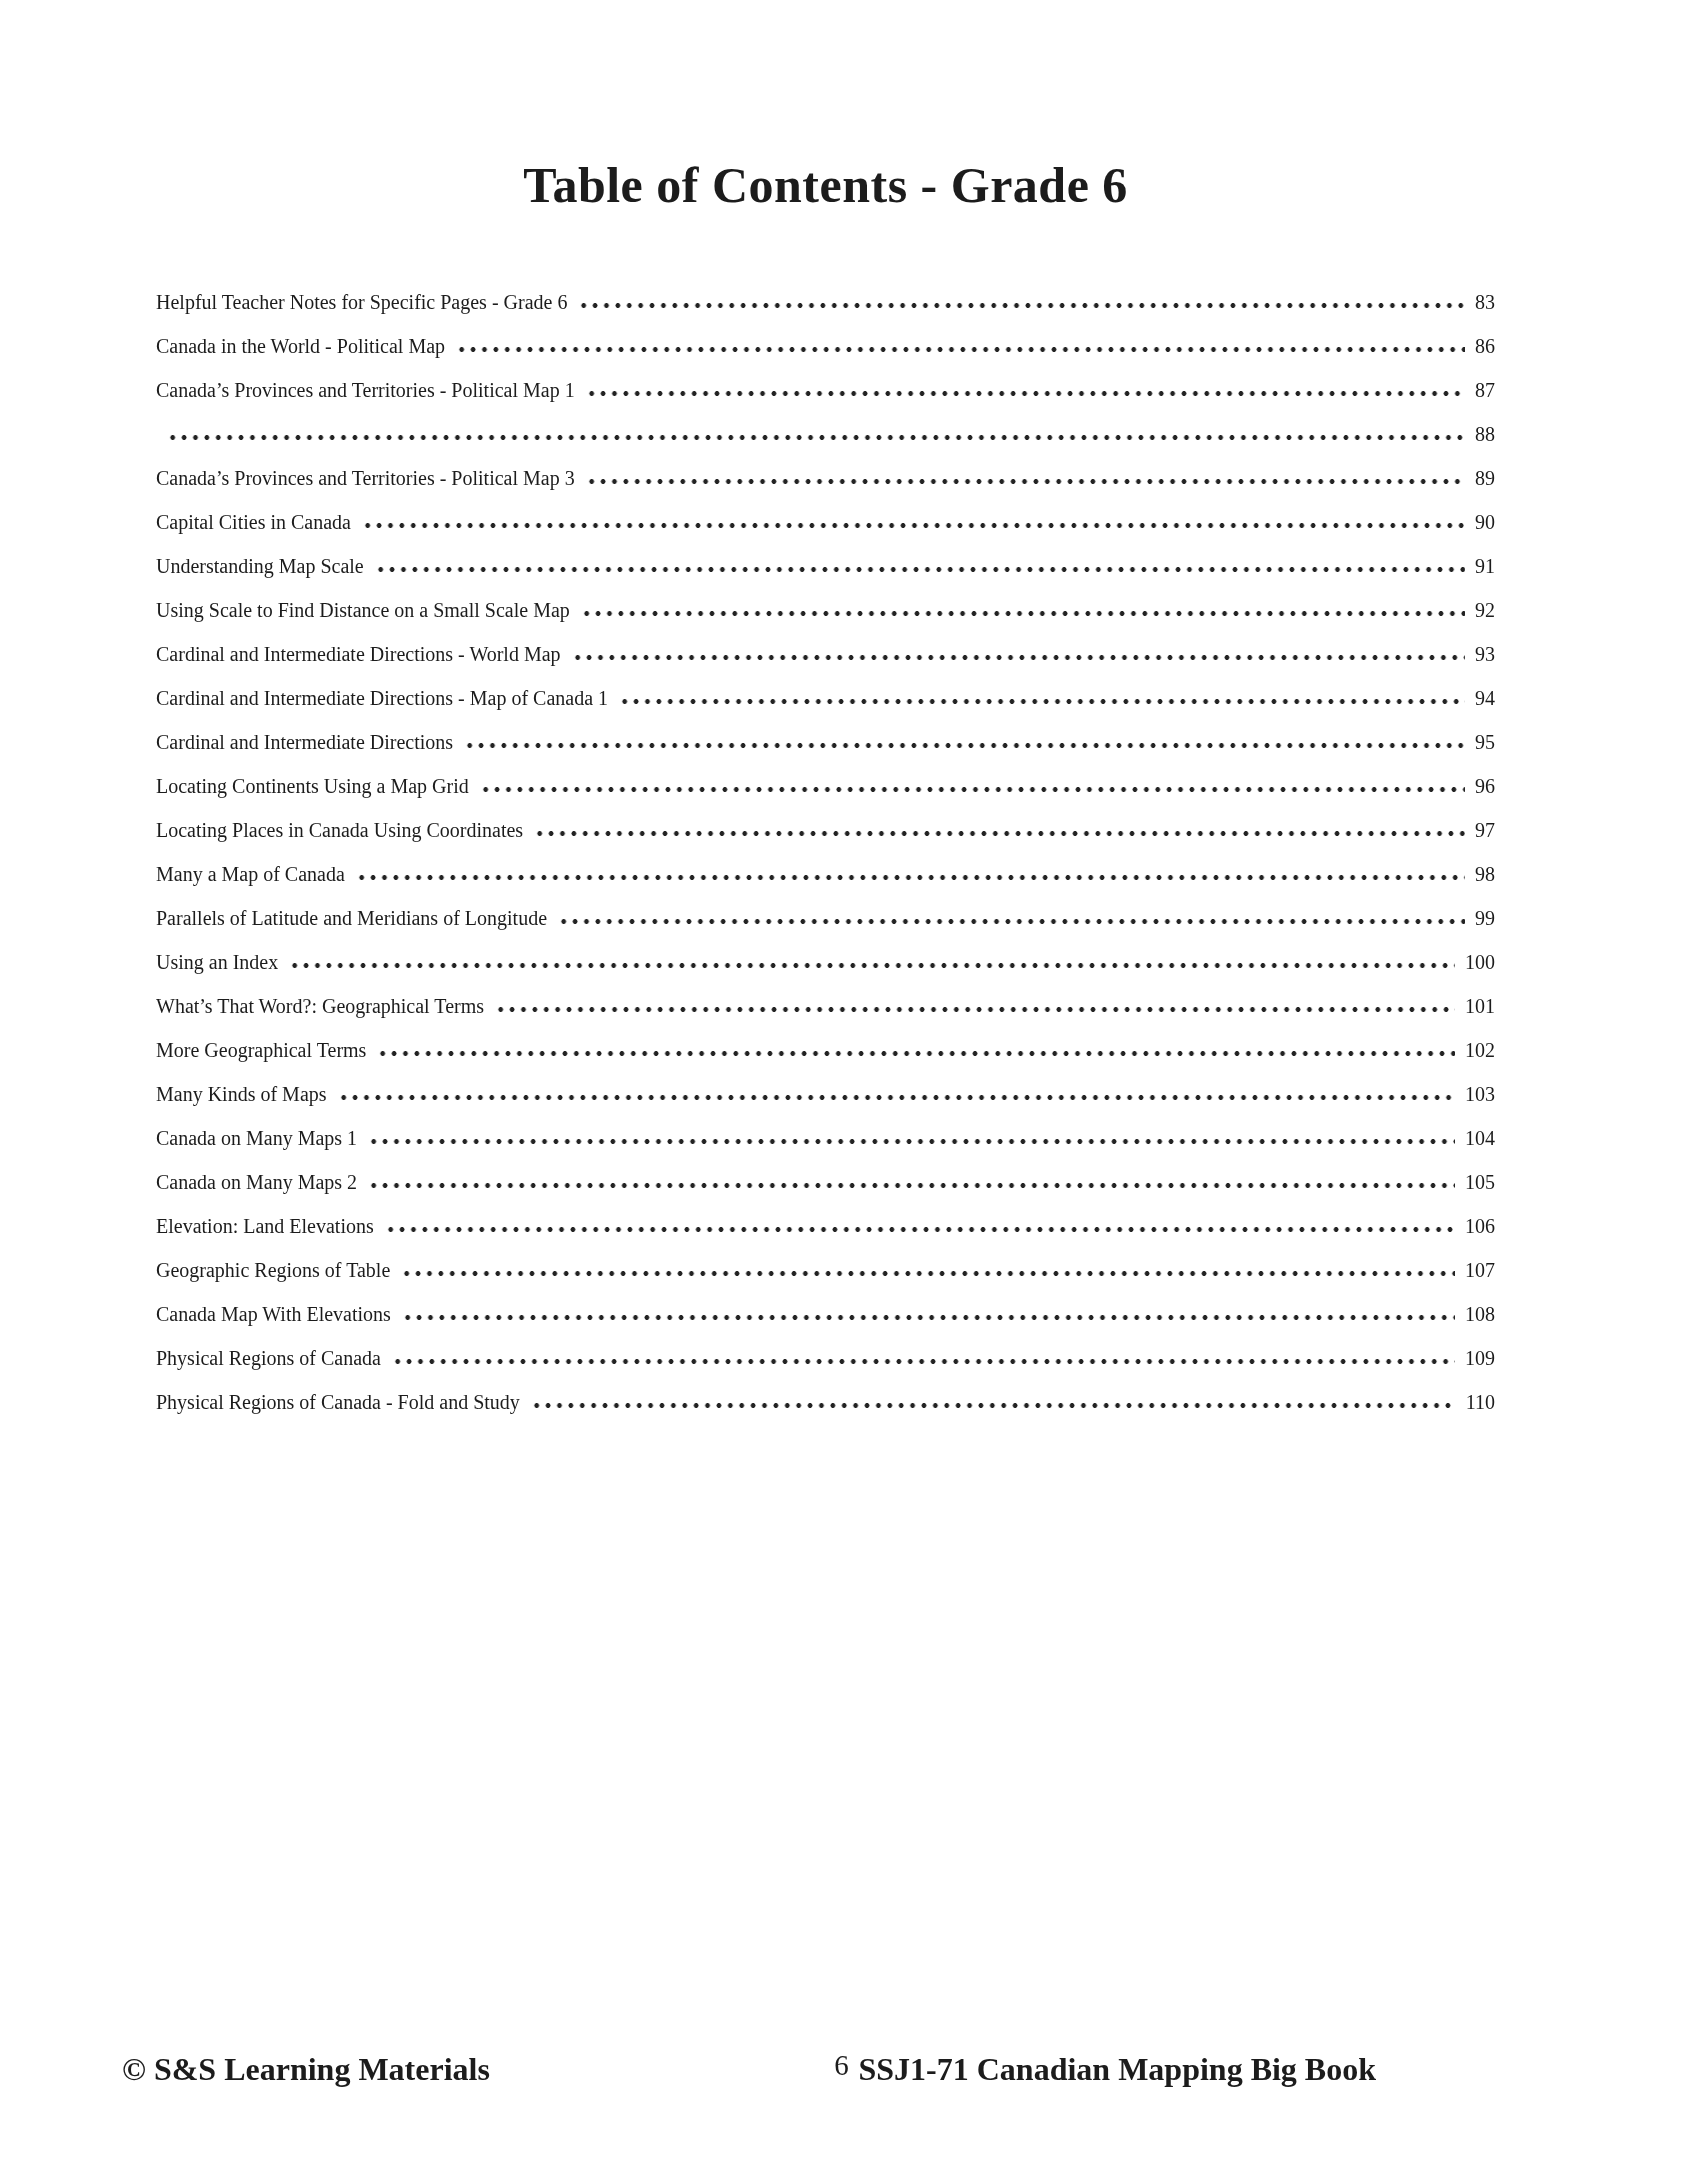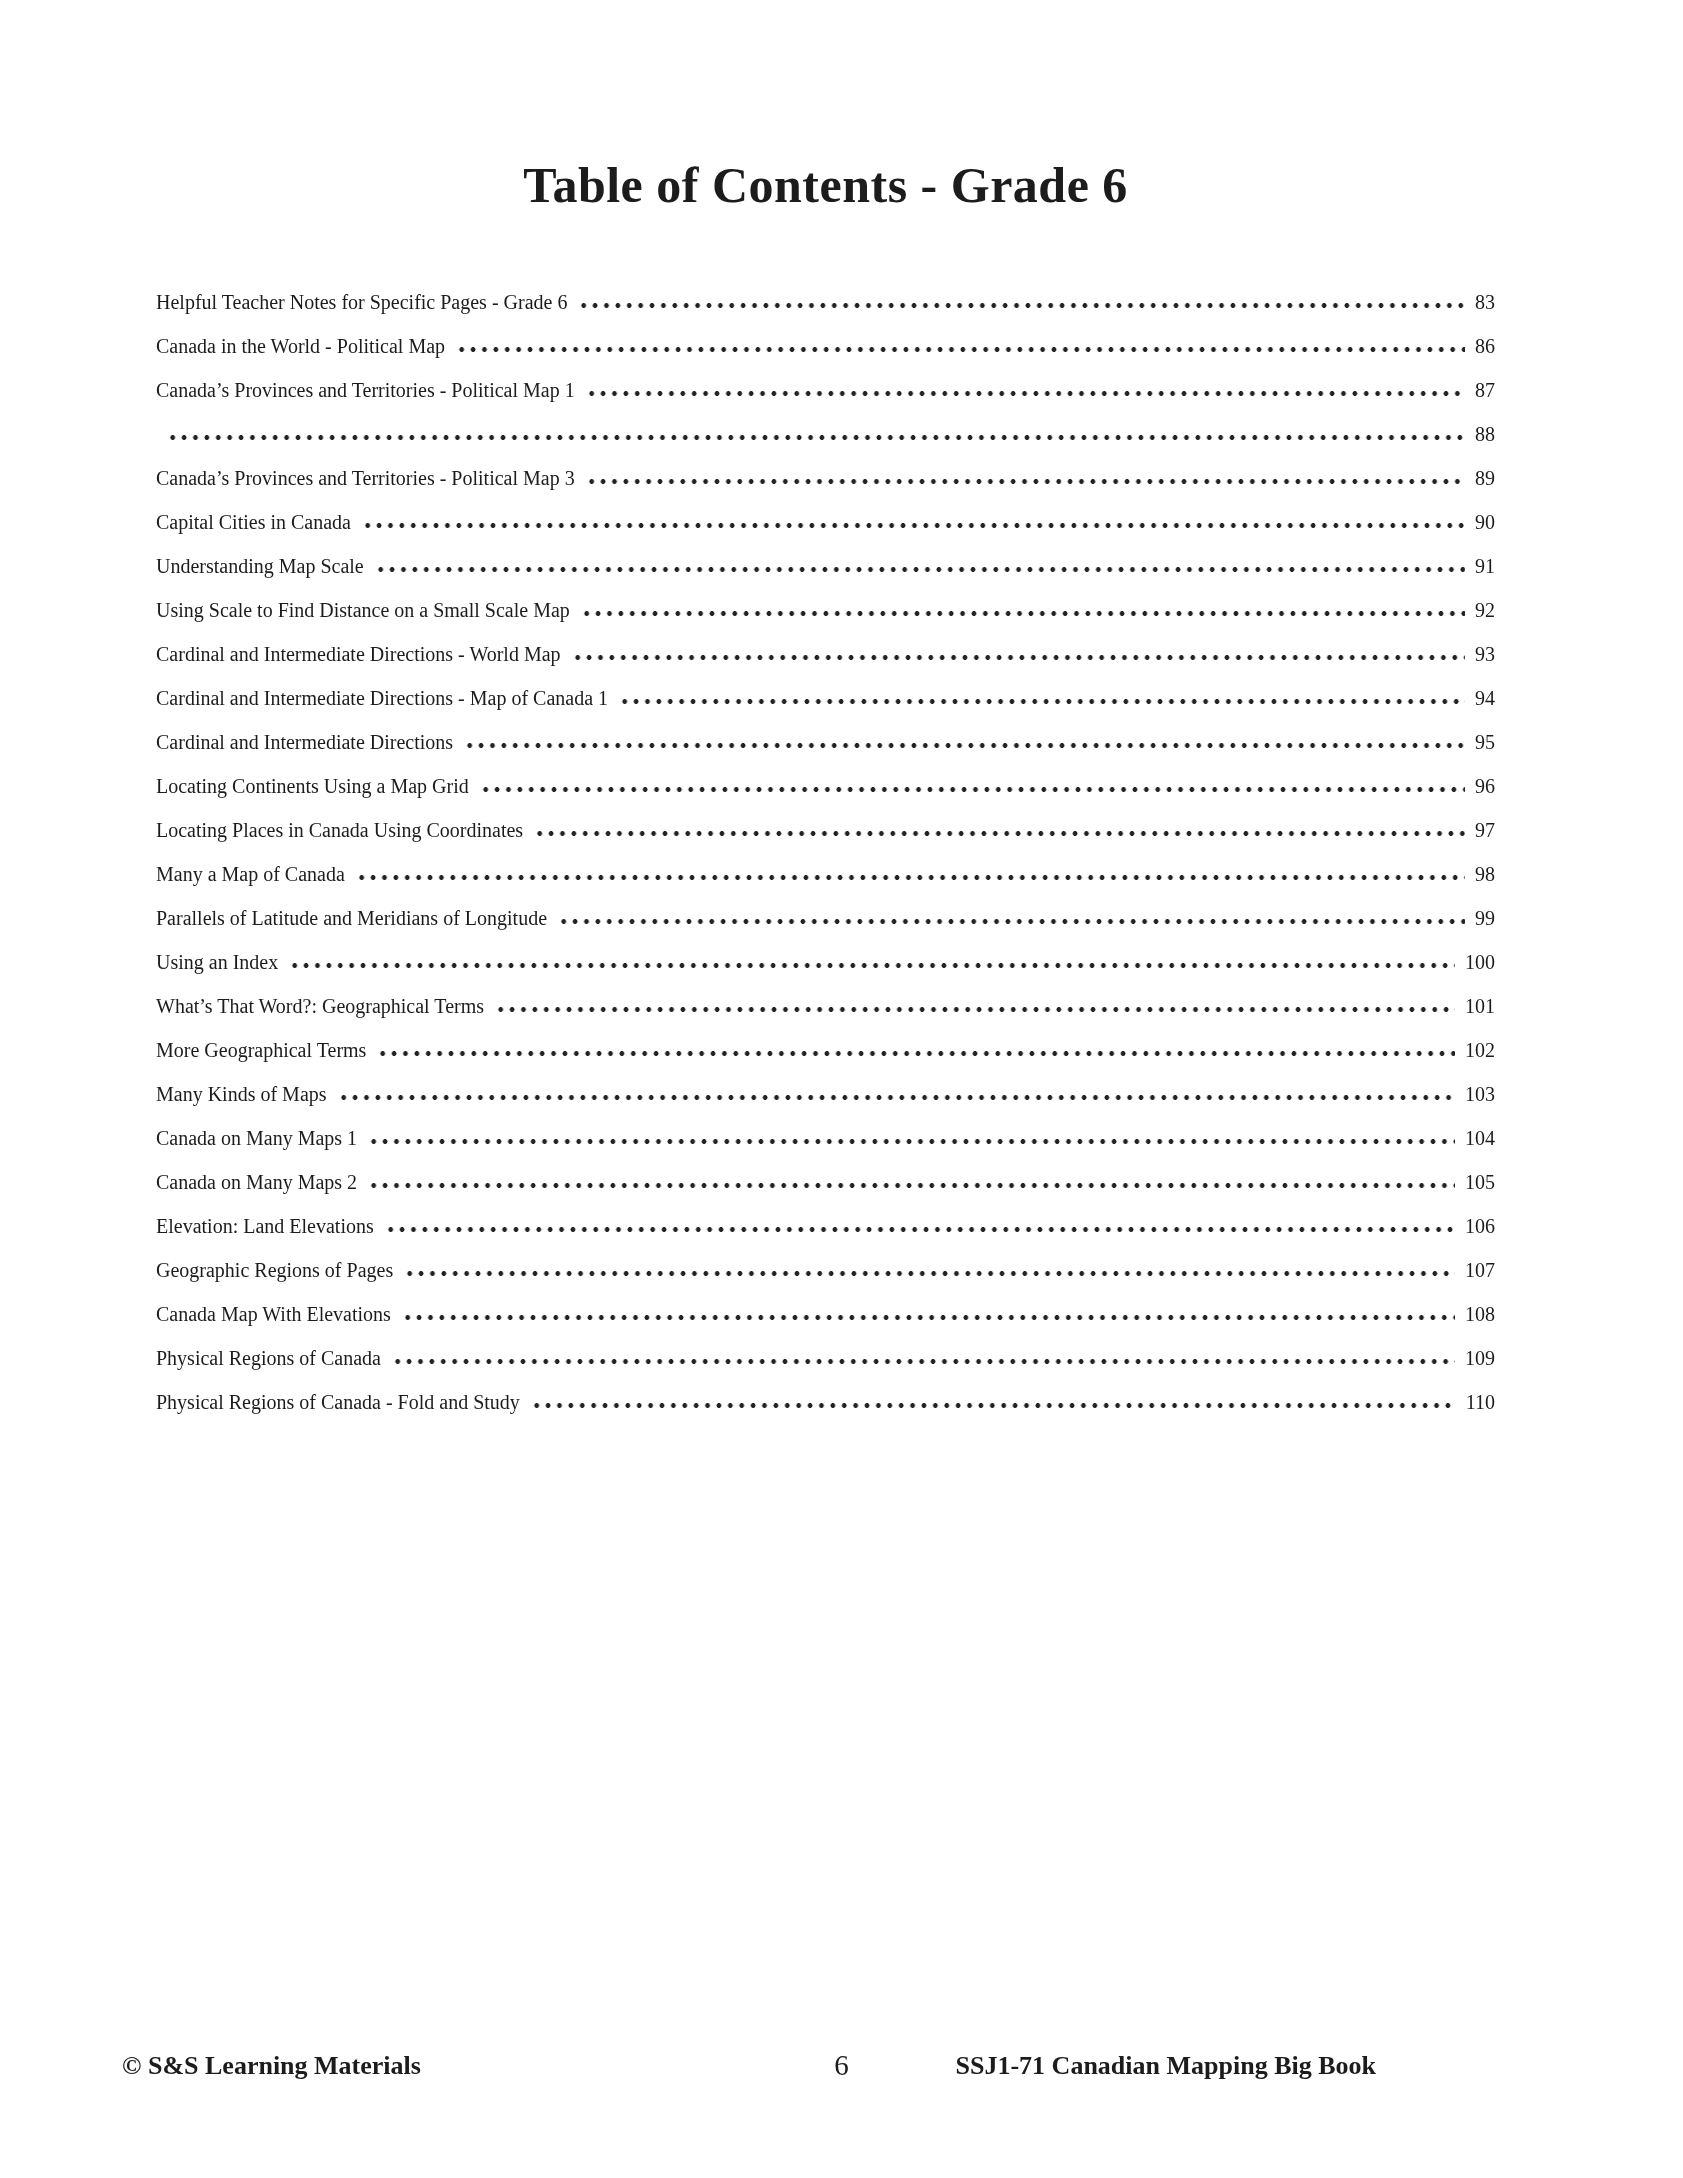--- a/index.html
+++ b/index.html
@@ -53,21 +53,21 @@
     background-position: left bottom;
     background-repeat: repeat-x;
   }
   .toc-page {
     flex: 0 0 auto;
     text-align: center;
   }
   .footer-left, .footer-right {
     position: absolute;
     top: 2051px;
-    font-size: 26px;
+    font-size: 32px;
     font-weight: bold;
     white-space: nowrap;
   }
   .footer-left  { left: 122px; }
   .footer-right { right: 129px; }
   .footer-center {
     position: absolute;
     top: 2049px;
     left: 0;
     width: 1683px;
@@ -186,21 +186,21 @@
         <span class="toc-label">Canada on Many Maps 2</span>
         <span class="toc-leader"></span>
         <span class="toc-page">105</span>
       </div>
       <div class="toc-row">
         <span class="toc-label">Elevation: Land Elevations</span>
         <span class="toc-leader"></span>
         <span class="toc-page">106</span>
       </div>
       <div class="toc-row">
-        <span class="toc-label">Geographic Regions of Pages</span>
+        <span class="toc-label">Geographic Regions of Table</span>
         <span class="toc-leader"></span>
         <span class="toc-page">107</span>
       </div>
       <div class="toc-row">
         <span class="toc-label">Canada Map With Elevations</span>
         <span class="toc-leader"></span>
         <span class="toc-page">108</span>
       </div>
       <div class="toc-row">
         <span class="toc-label">Physical Regions of Canada</span>

